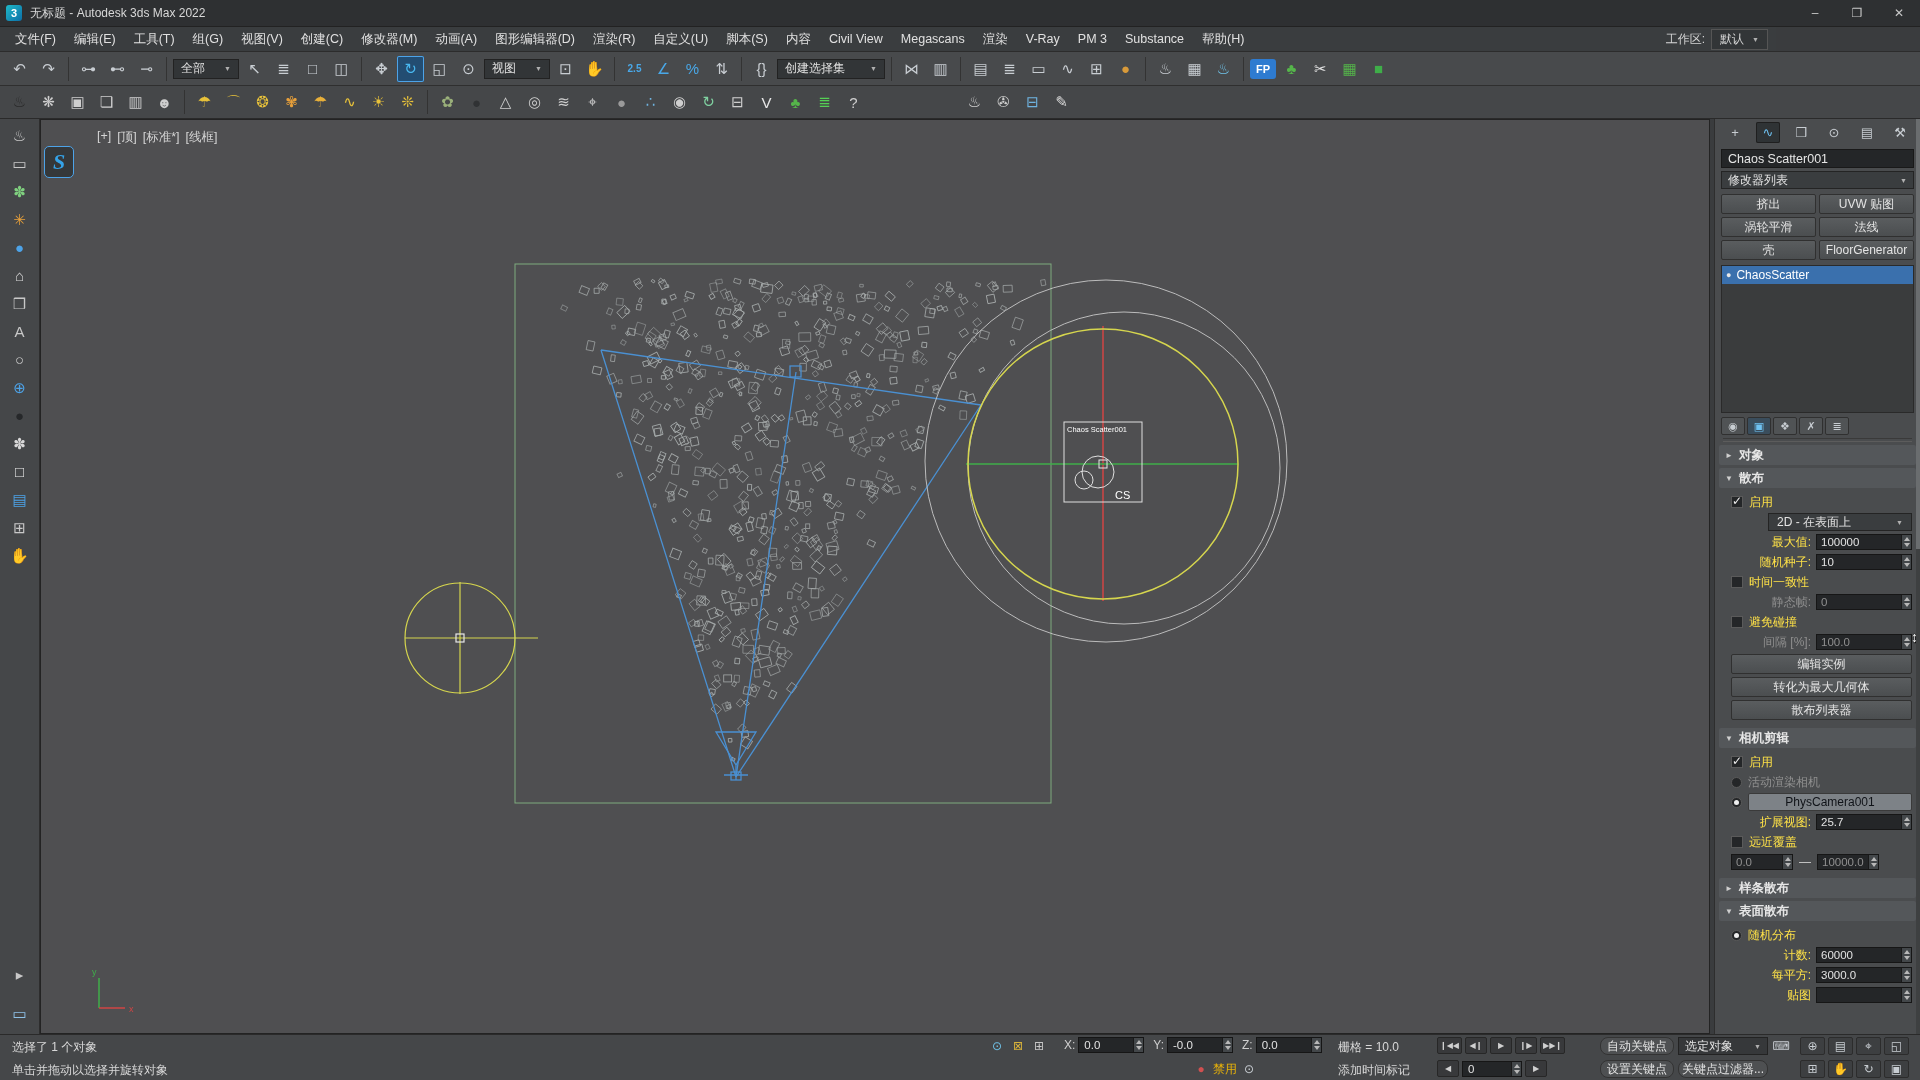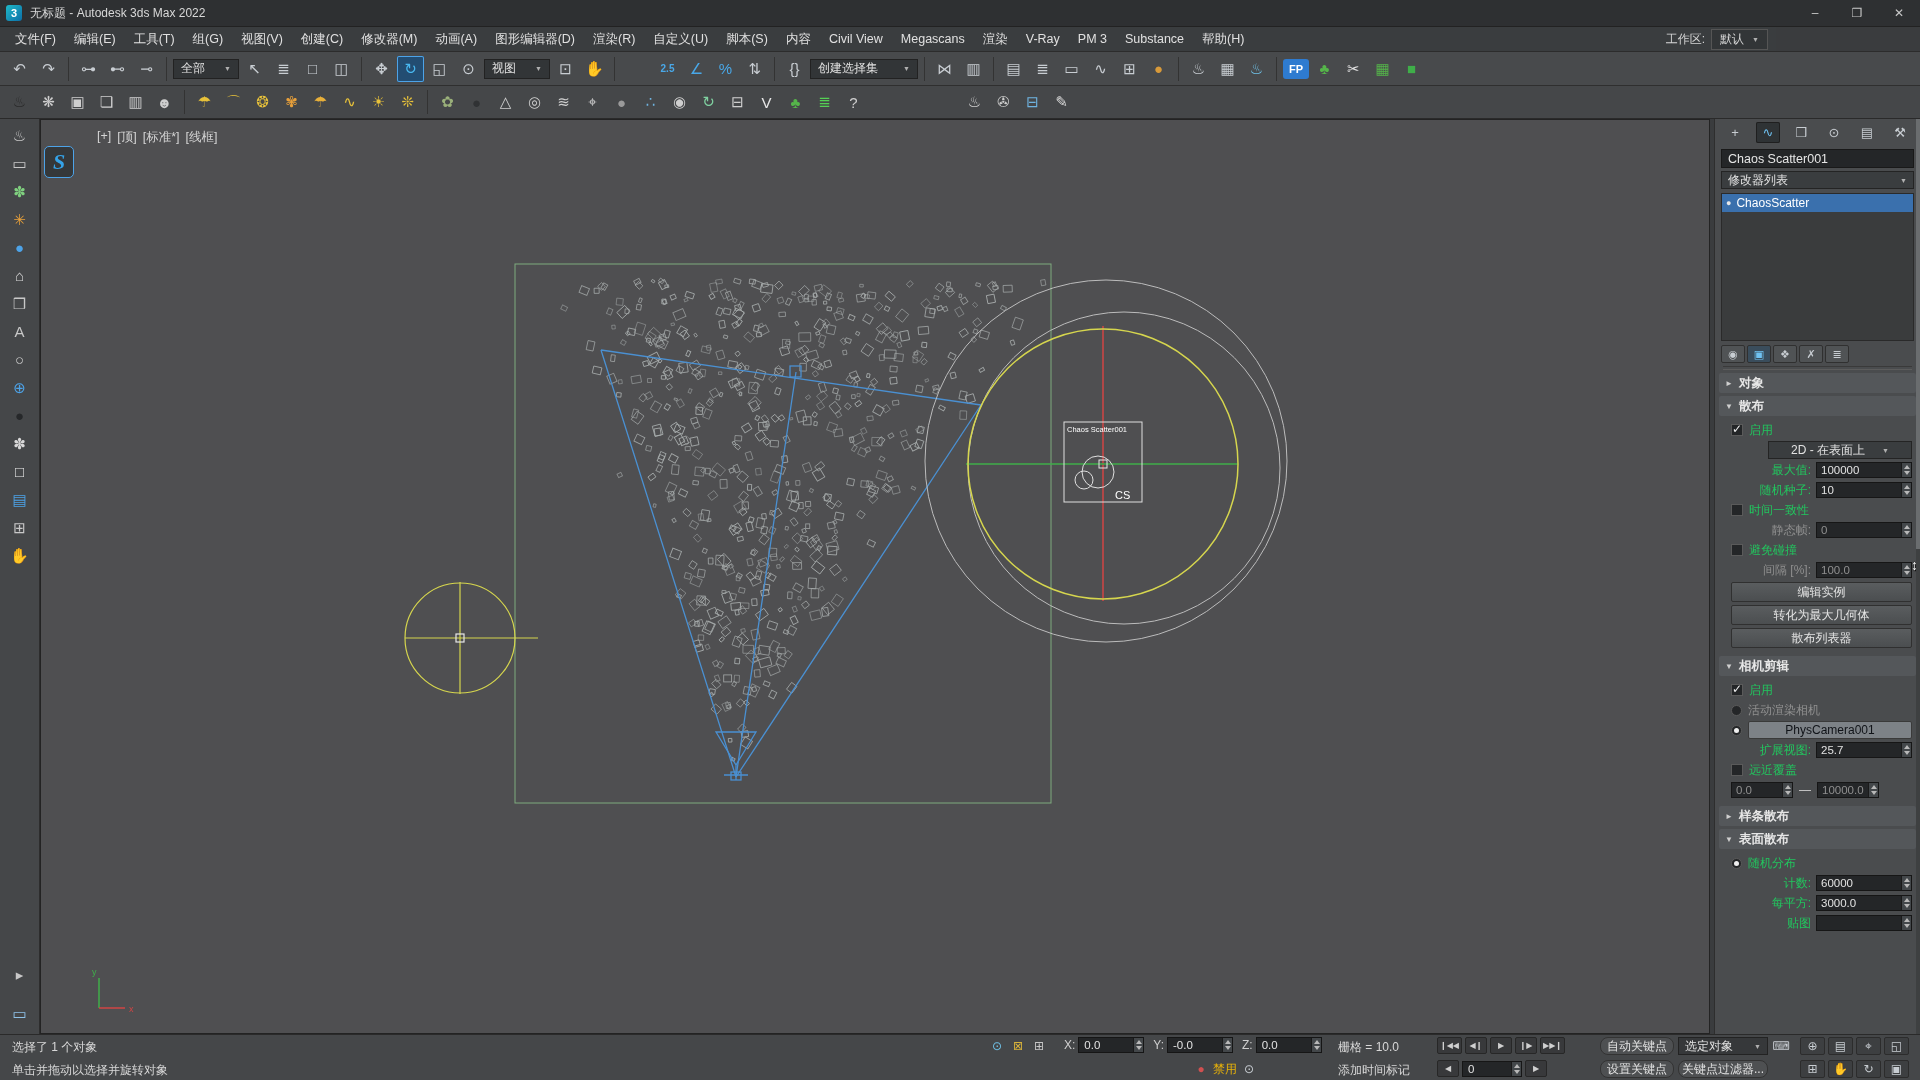--- a/index.html
+++ b/index.html
@@ -84,38 +84,38 @@
     display:flex; align-items:center; justify-content:center; font-size:11px; color:#c8cdd2; }
   .stack-tool.active { color:#6fc2f2; background:#3a4d5c; }
   .cp-div { height:4px; margin:3px 8px; border-top:1px solid #3a3a3a; border-bottom:1px solid #5c5c5c; }
 
   .rollout { margin:3px 4px 0 4px; }
   .ro-head { height:20px; background:#54575a; border-radius:2px; display:flex; align-items:center;
     padding:0 6px; gap:6px; font-weight:bold; font-size:12.5px; color:#e6e6e6; }
   .ro-arrow { font-size:8px; color:#cfcfcf; }
   .ro-body { padding:3px 4px 2px 12px; }
   .row { display:flex; align-items:center; height:18px; margin:2px 0; position:relative; }
-  .lbl { color:#22c55e; font-size:12px; }
+  .lbl { color:#fde047; font-size:12px; }
   .lbl.r { margin-left:auto; margin-right:5px; }
   .chk { width:12px; height:12px; background:#242628; border:1px solid #5a5a5a; margin-right:6px; position:relative; flex:none; }
   .chk.checked::after { content:"✓"; position:absolute; left:0px; top:-3px; font-size:12px; color:#efefef; }
   .radio { width:11px; height:11px; border-radius:50%; background:#242628; border:1px solid #5a5a5a; margin-right:6px; position:relative; flex:none; }
   .radio.sel::after { content:""; position:absolute; left:2px; top:2px; width:5px; height:5px; border-radius:50%; background:#efefef; }
   .spin { width:96px; height:16px; background:#242628; border:1px solid #161616; position:relative;
     display:flex; align-items:center; padding:0 12px 0 4px; color:#e2e2e2; font-size:11.5px; flex:none; }
   .spin.sm { width:62px; }
   .arr { position:abs; }
   .spin .arr { position:absolute; right:0; top:0; width:10px; height:100%; background:#43474a; border-left:1px solid #1a1a1a; }
   .spin .arr::before { content:""; position:absolute; top:2px; left:2px;
     border-left:3px solid transparent; border-right:3px solid transparent; border-bottom:4px solid #b8b8b8; }
   .spin .arr::after { content:""; position:absolute; bottom:2px; left:2px;
     border-left:3px solid transparent; border-right:3px solid transparent; border-top:4px solid #b8b8b8; }
   .dis .lbl, .dis .spin { color:#8f8f8f; }
   .cp-ddl2 { width:144px; height:18px; margin-left:auto; background:#3a3d3f; border:1px solid #242424;
-    display:flex; justify-content:space-between; align-items:center; padding:0 22px; color:#e2e2e2; font-size:12px; }
+    display:flex; justify-content:space-between; align-items:center; padding:0 8px; color:#e2e2e2; font-size:12px; }
   .cp-wide-btn { height:20px; margin:3px 2px 3px 0; width:100%; background:linear-gradient(#5a5d5f,#4b4e50);
     border:1px solid #303030; border-radius:2px; display:flex; align-items:center; justify-content:center;
     font-size:12px; color:#e4e4e4; }
   .cam-btn { flex:1; height:18px; background:#7d8287; border:1px solid #3a3a3a; border-radius:2px;
     color:#101318; display:flex; align-items:center; justify-content:center; font-size:12px; }
   .range-sep { margin:0 6px; color:#cfcfcf; }
   .cursor-glyph { position:absolute; right:-6px; top:-4px; color:#fff; font-size:14px; font-weight:bold;
     text-shadow:0 0 2px #000, 1px 1px 1px #000; }
   #cp-scroll { position:absolute; right:0; top:0; width:4px; height:100%; background:#3e4041; }
   #cp-scroll-thumb { position:absolute; top:0; width:4px; height:430px; background:#6a6d6f; }
@@ -212,21 +212,21 @@
       <span class="tb-icon active" style="color: rgb(73, 184, 240);">↻</span>
       <span class="tb-icon">◱</span>
       <span class="tb-icon">⊙</span>
       <div class="tb-dd">
         <span class="dd-label" style="flex: 1 1 0%;">视图</span>
         <span class="dd-caret">▼</span>
       </div>
       <span class="tb-icon">⊡</span>
       <span class="tb-icon">✋</span>
       <span class="tb-sep"></span>
-      <span class="tb-icon small" style="color: rgb(73, 168, 232); margin-left: 33px;">2.5</span>
+      <span class="tb-icon small" style="color: rgb(73, 168, 232);">2.5</span>
       <span class="tb-icon" style="color: rgb(73, 168, 232);">∠</span>
       <span class="tb-icon" style="color: rgb(73, 168, 232);">%</span>
       <span class="tb-icon">⇅</span>
       <span class="tb-sep"></span>
       <span class="tb-icon">{}</span>
       <div class="tb-dd wide">
         <span class="dd-label" style="flex: 1 1 0%;">创建选择集</span>
         <span class="dd-caret">▼</span>
       </div>
       <span class="tb-sep"></span>
@@ -942,20 +942,28 @@
       <span class="cp-tab">❒</span>
       <span class="cp-tab">⊙</span>
       <span class="cp-tab">▤</span>
       <span class="cp-tab">⚒</span>
     </div>
   <div id="cp-name">Chaos Scatter001</div>
   <div class="cp-ddl">
     <span>修改器列表</span>
     <span class="dd-caret">▼</span>
   </div>
+  <div id="cp-btn-grid">
+      <span class="cp-btn">挤出</span>
+      <span class="cp-btn">UVW 贴图</span>
+      <span class="cp-btn">涡轮平滑</span>
+      <span class="cp-btn">法线</span>
+      <span class="cp-btn">壳</span>
+      <span class="cp-btn">FloorGenerator</span>
+    </div>
   <div id="cp-stack">
     <div id="stack-row">
       <span class="bulb">●</span>
       <span>ChaosScatter</span>
     </div>
   </div>
   <div id="stack-tools">
       <span class="stack-tool">◉</span>
       <span class="stack-tool active">▣</span>
       <span class="stack-tool">❖</span>

